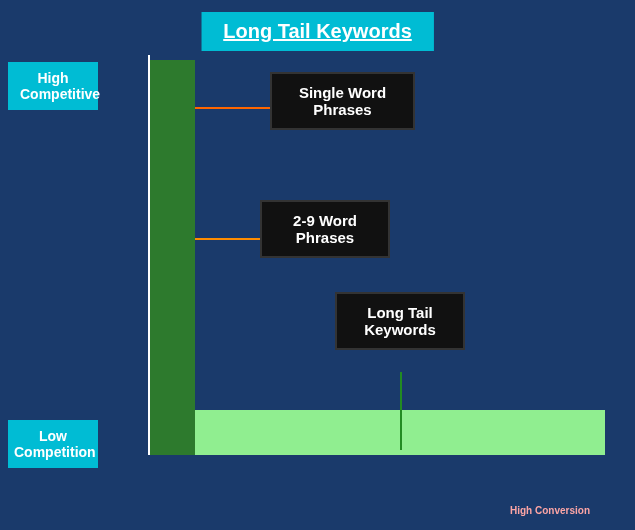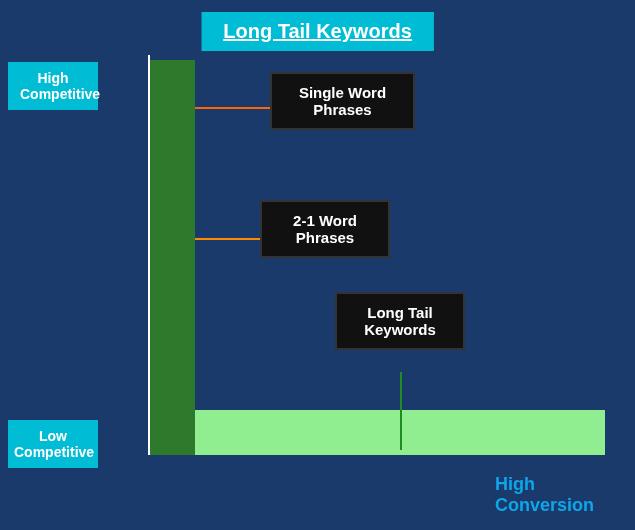--- a/index.html
+++ b/index.html
@@ -72,23 +72,24 @@
       color: white;
       font-size: 14px;
       font-weight: bold;
       text-align: center;
       width: 120px;
     }
     .label-high-conversion {
       position: absolute;
       bottom: 14px;
       right: 30px;
-      color: #0ea5e9;
-      font-size: 18px;
-      font-weight: bold;
+      color: #fca5a5;
+      font-size: 10px;
+      font-weight: bold;
+      text-align: center;
       width: 110px;
     }
 
     
     .axis-x {
       position: absolute;
       bottom: 75px;
       left: 148px;
       right: 30px;
       height: 2px;
@@ -186,39 +187,39 @@
 <div class="chart-area">
 
   <div class="title-box">
     <span class="title-text">Long Tail Keywords</span>
   </div>
 
   <div class="label-high-competitive">
     <span>High Competitive</span>
   </div>
   <div class="label-low-competition">
-    <span>Low Competitive</span>
+    <span>Low Competition</span>
   </div>
 
   <div class="axis-y"></div>
   <div class="axis-x"></div>
 
   <div class="green-bar-vertical"></div>
 
   <div class="green-bar-horizontal"></div>
 
   <div class="connector connector-1"></div>
   <div class="connector connector-2"></div>
   <div class="connector-vertical"></div>
 
   <div class="keyword-box box-single-word">
     <span>Single Word Phrases</span>
   </div>
   <div class="keyword-box box-two-three-word">
-    <span>2-1 Word Phrases</span>
+    <span>2-9 Word Phrases</span>
   </div>
   <div class="keyword-box box-long-tail">
     <span>Long Tail Keywords</span>
   </div>
 
   <div class="label-high-conversion">
     <span>High Conversion</span>
   </div>
 
 </div>

